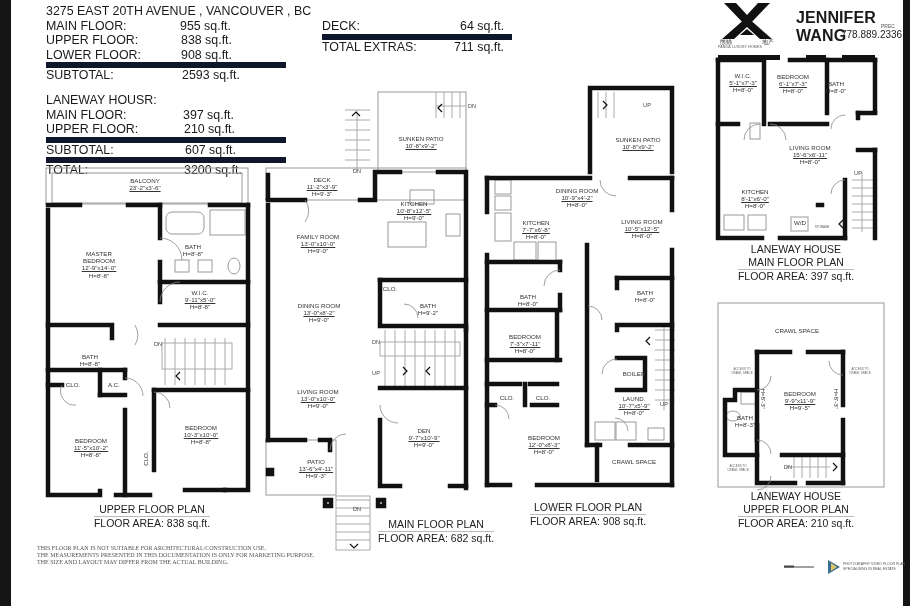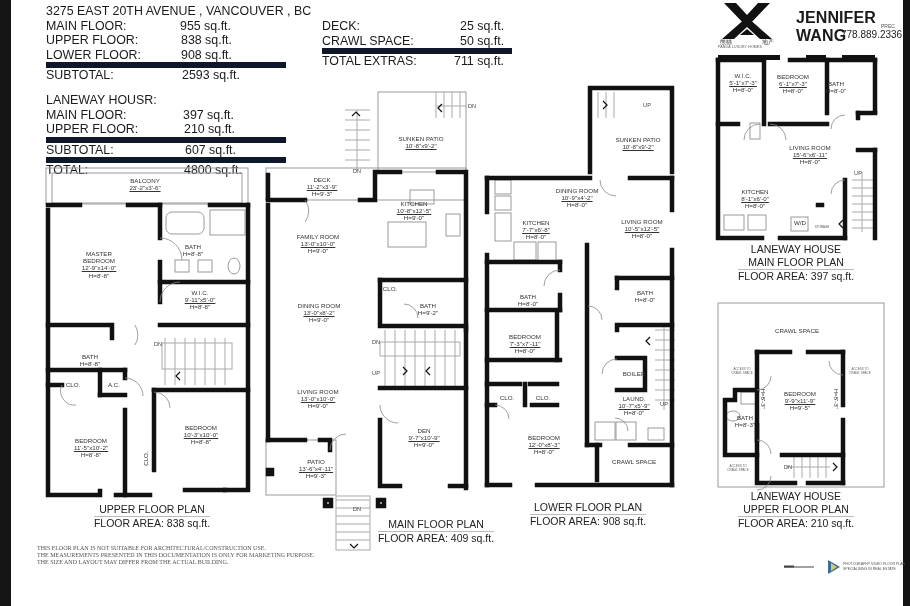--- a/index.html
+++ b/index.html
@@ -65,32 +65,28 @@
   <div class="row">
       <span class="lbl">UPPER FLOOR:</span>
       <span class="val" style="left:138px">210 sq.ft.</span>
     </div>
   <div class="row rule">
       <span class="lbl">SUBTOTAL:</span>
       <span class="val" style="left:139px">607 sq.ft.</span>
     </div>
   <div class="row rule">
       <span class="lbl">TOTAL:</span>
-      <span class="val" style="left:138px">4800 sq.ft.</span>
+      <span class="val" style="left:138px">3200 sq.ft.</span>
     </div>
 </div>
 
 <div class="summary" style="left:322px;top:19px;width:190px;">
   <div class="row">
       <span class="lbl">DECK:</span>
-      <span class="val" style="left:138px">25 sq.ft.</span>
-    </div>
-  <div class="row">
-      <span class="lbl">CRAWL SPACE:</span>
-      <span class="val" style="left:138px">50 sq.ft.</span>
+      <span class="val" style="left:138px">64 sq.ft.</span>
     </div>
   <div class="row rule">
       <span class="lbl">TOTAL EXTRAS:</span>
       <span class="val" style="left:132px">711 sq.ft.</span>
     </div>
 </div>
 
 <div class="brand">
   <svg class="logo" viewBox="0 0 54 40">
     <polygon points="4,0 16,0 27,12 38,0 50,0 27,24" fill="#111"></polygon>
@@ -454,21 +450,21 @@
     <div>DEN</div>
     <div class="dim">9'-7"x10'-9"</div>
     <div>H=9'-0"</div>
   </div>
 <div class="lbl-abs room" style="left:316px;top:458px">
     <div>PATIO</div>
     <div class="dim">13'-6"x4'-11"</div>
     <div>H=9'-3"</div>
   </div>
 <div class="lbl-abs tiny" style="left:357px;top:506px">DN</div>
-<div class="plan-title" style="left:436px;top:518px"><span class="t">MAIN FLOOR PLAN</span><span>FLOOR AREA: 409 sq.ft.</span></div>
+<div class="plan-title" style="left:436px;top:518px"><span class="t">MAIN FLOOR PLAN</span><span>FLOOR AREA: 682 sq.ft.</span></div>
 
 <div class="lbl-abs tiny" style="left:647px;top:102px">UP</div>
 <div class="lbl-abs room" style="left:638px;top:136px">
     <div>SUNKEN PATIO</div>
     <div class="dim">10'-8"x9'-2"</div>
   </div>
 <div class="lbl-abs room" style="left:577px;top:187px">
     <div>DINING ROOM</div>
     <div class="dim">10'-9"x4'-2"</div>
     <div>H=8'-0"</div>

